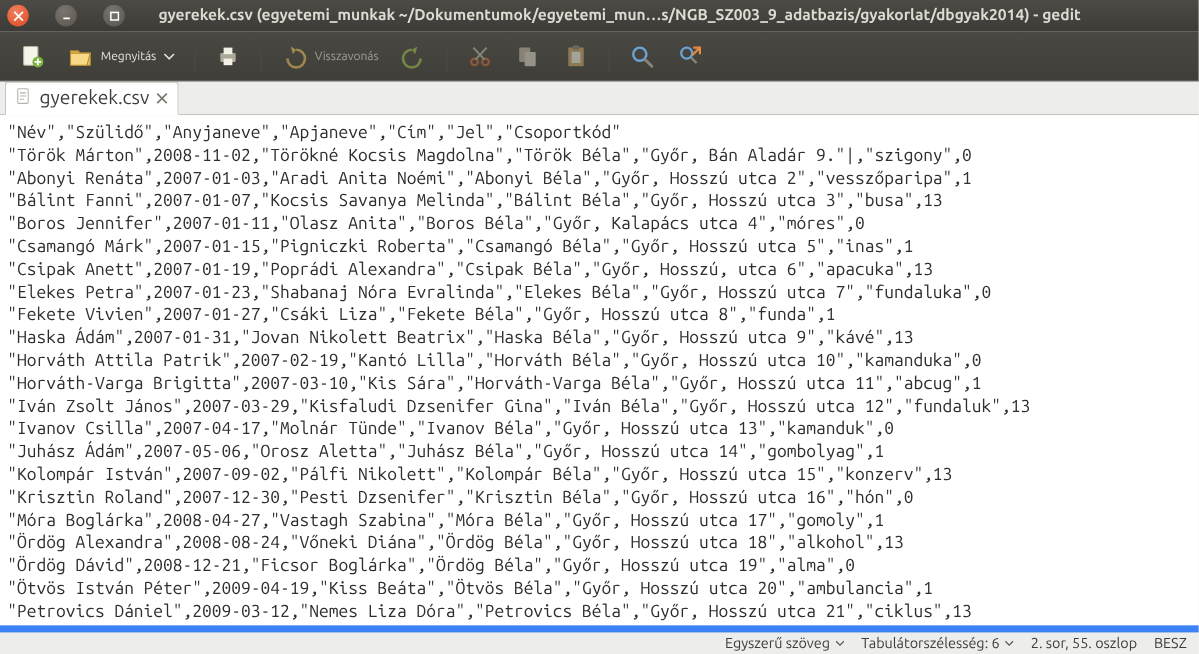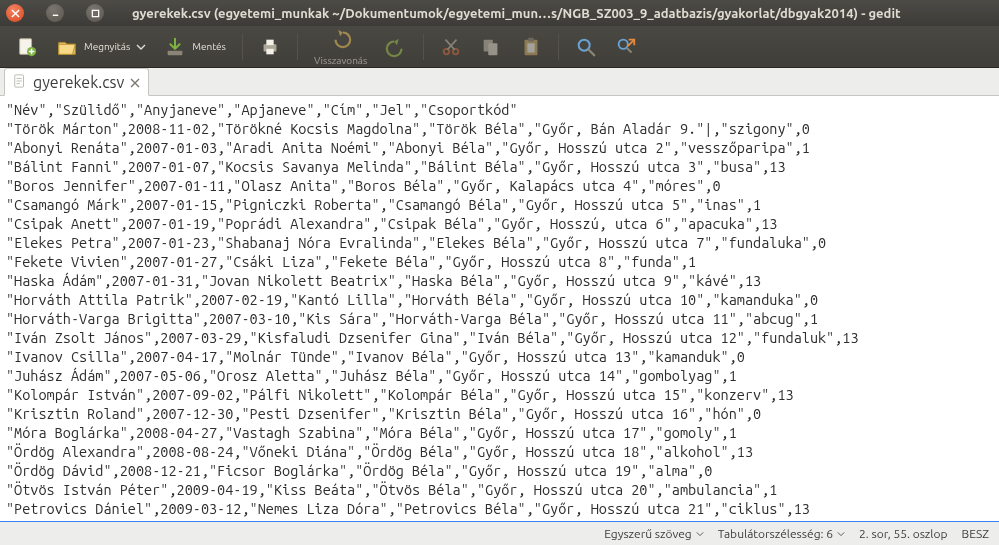--- a/index.html
+++ b/index.html
@@ -50,21 +50,21 @@
   display: inline-flex; align-items: center; gap: 6px;
   padding: 4px 8px;
   border-radius: 3px;
   font-size: 10px;
 }
 .tb-sep { width: 1px; height: 26px; background: #2f2d28; margin: 0 6px; border-right: 1px solid #55524a; }
 .icon { display: inline-flex; }
 .icon svg { width: 22px; height: 22px; }
 .chev { display:inline-flex; }
 .chev svg { width: 10px; height: 10px; }
-.tb-btn.disabled { opacity: 0.55; flex-direction: column; }
+.tb-btn.disabled { opacity: 0.55; }
 
 .tabbar {
   background: #ededeb;
   border-bottom: 1px solid #c7c5c0;
   height: 28px;
   display: flex;
   align-items: flex-end;
   padding: 0 4px;
 }
 .tab {
@@ -93,21 +93,21 @@
   line-height: 19px;
   color: #2e2e2e;
   white-space: pre;
   position: relative;
 }
 .editor .line { display: block; }
 
 .statusbar {
   height: 24px;
   background: #ededeb;
-  border-top: 1px solid #3b82f6;
+  border-top: 6px solid #3b82f6;
   display: flex;
   align-items: center;
   justify-content: flex-end;
   gap: 14px;
   padding: 0 10px;
   font-size: 12px;
   color: #3c3c3c;
 }
 .sb-item { display: inline-flex; align-items: center; gap: 4px; }
 .sb-item .chev svg { width: 8px; height: 8px; }
@@ -150,29 +150,20 @@
           <path d="M3 7 h7 l2 2 h9 v11 H3 Z" fill="#e9c66b" stroke="#b58c2c"></path>
           <path d="M3 9 h18 l-3 11 H3 Z" fill="#f7d987" stroke="#b58c2c"></path>
         </svg>
     </span>
     <span>Megnyitás</span>
     <span class="chev">
       <svg viewBox="0 0 10 10">
           <path d="M1 3 L5 7 L9 3" fill="none" stroke="#ddd" stroke-width="1.4"></path>
         </svg>
     </span>
-  </span>
-  <span class="tb-btn">
-    <span class="icon">
-      <svg viewBox="0 0 24 24">
-          <path d="M12 3 v11 M7 9 l5 5 l5 -5" stroke="#7cb342" stroke-width="2.2" fill="none" stroke-linecap="round" stroke-linejoin="round"></path>
-          <rect x="4" y="16" width="16" height="5" rx="1" fill="#8a8577"></rect>
-        </svg>
-    </span>
-    <span>Mentés</span>
   </span>
   <span class="tb-sep"></span>
   <span class="tb-btn">
     <span class="icon">
       <svg viewBox="0 0 24 24">
           <rect x="5" y="9" width="14" height="8" rx="1" fill="#aca797"></rect>
           <rect x="8" y="4" width="8" height="6" fill="#f3f0e7"></rect>
           <rect x="8" y="14" width="8" height="6" fill="#f3f0e7"></rect>
         </svg>
     </span>

